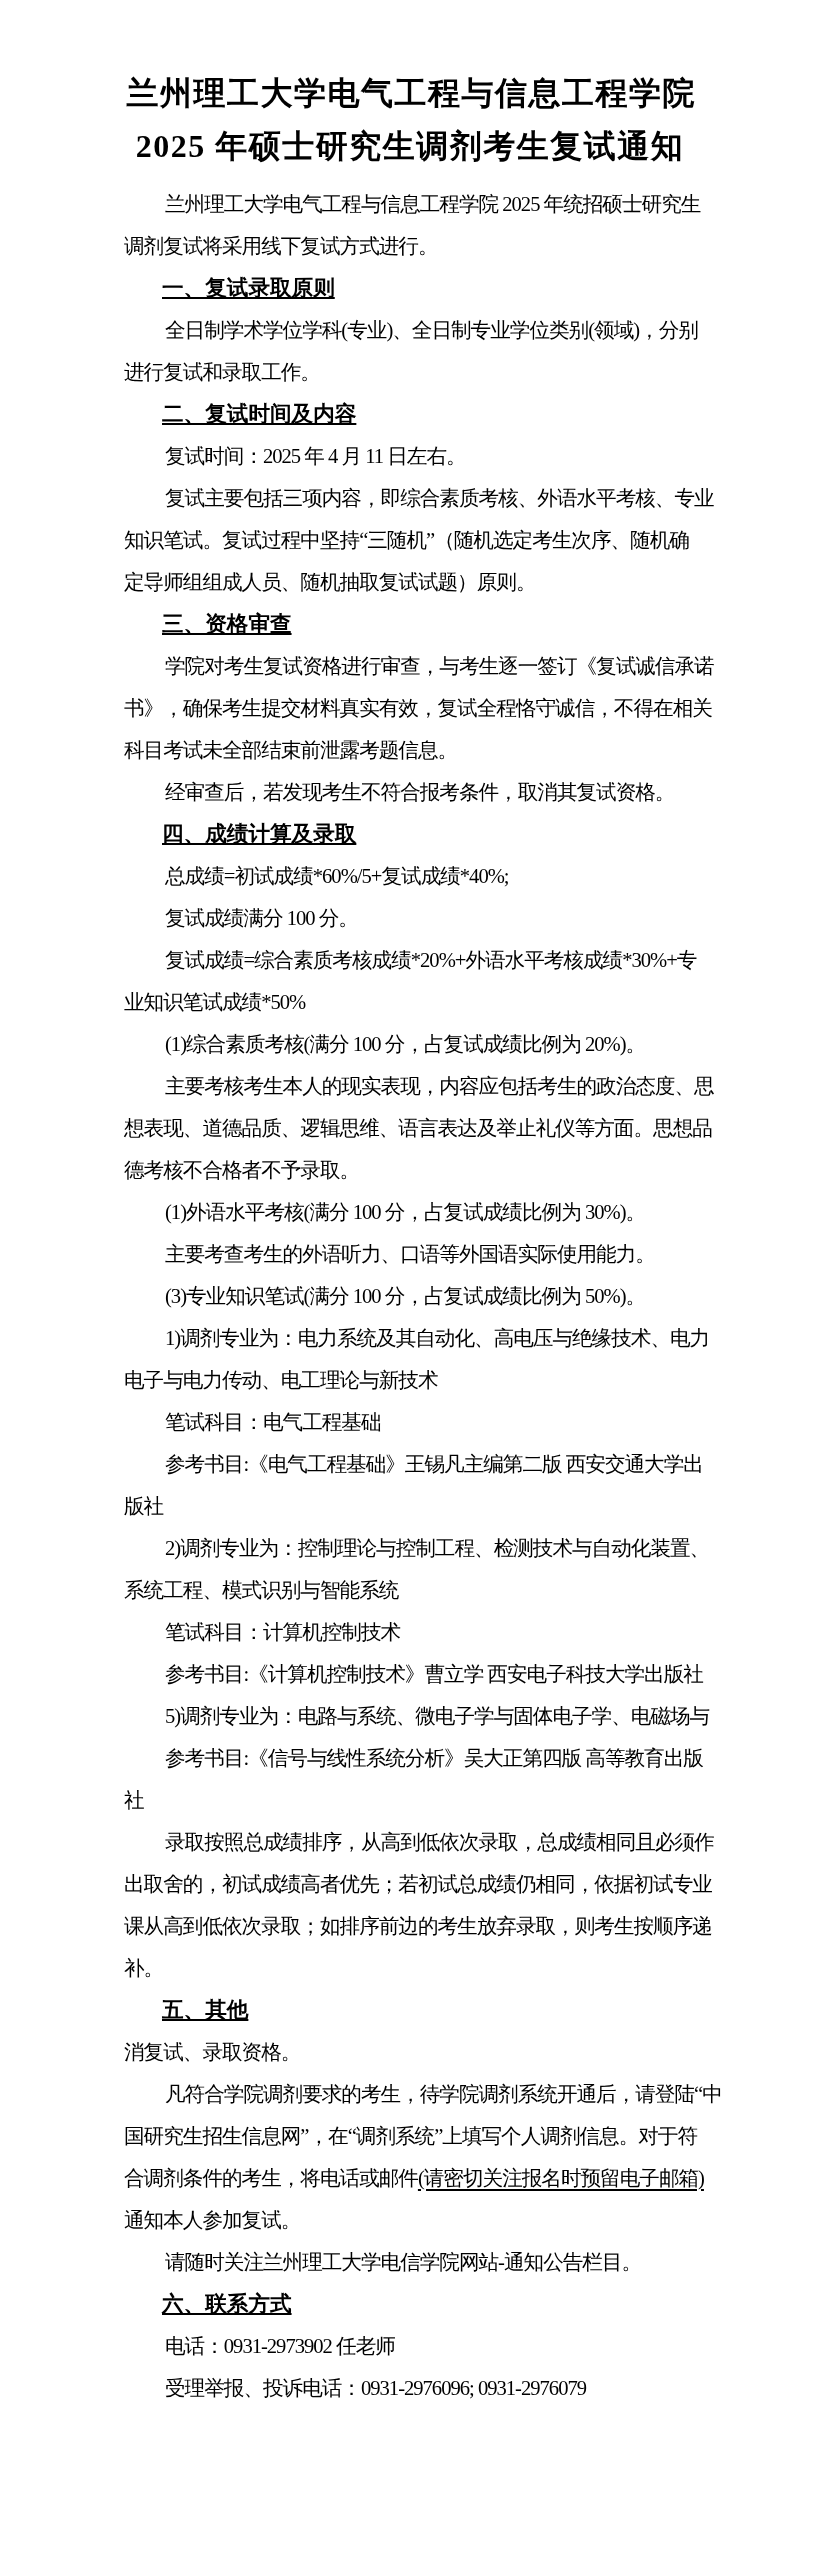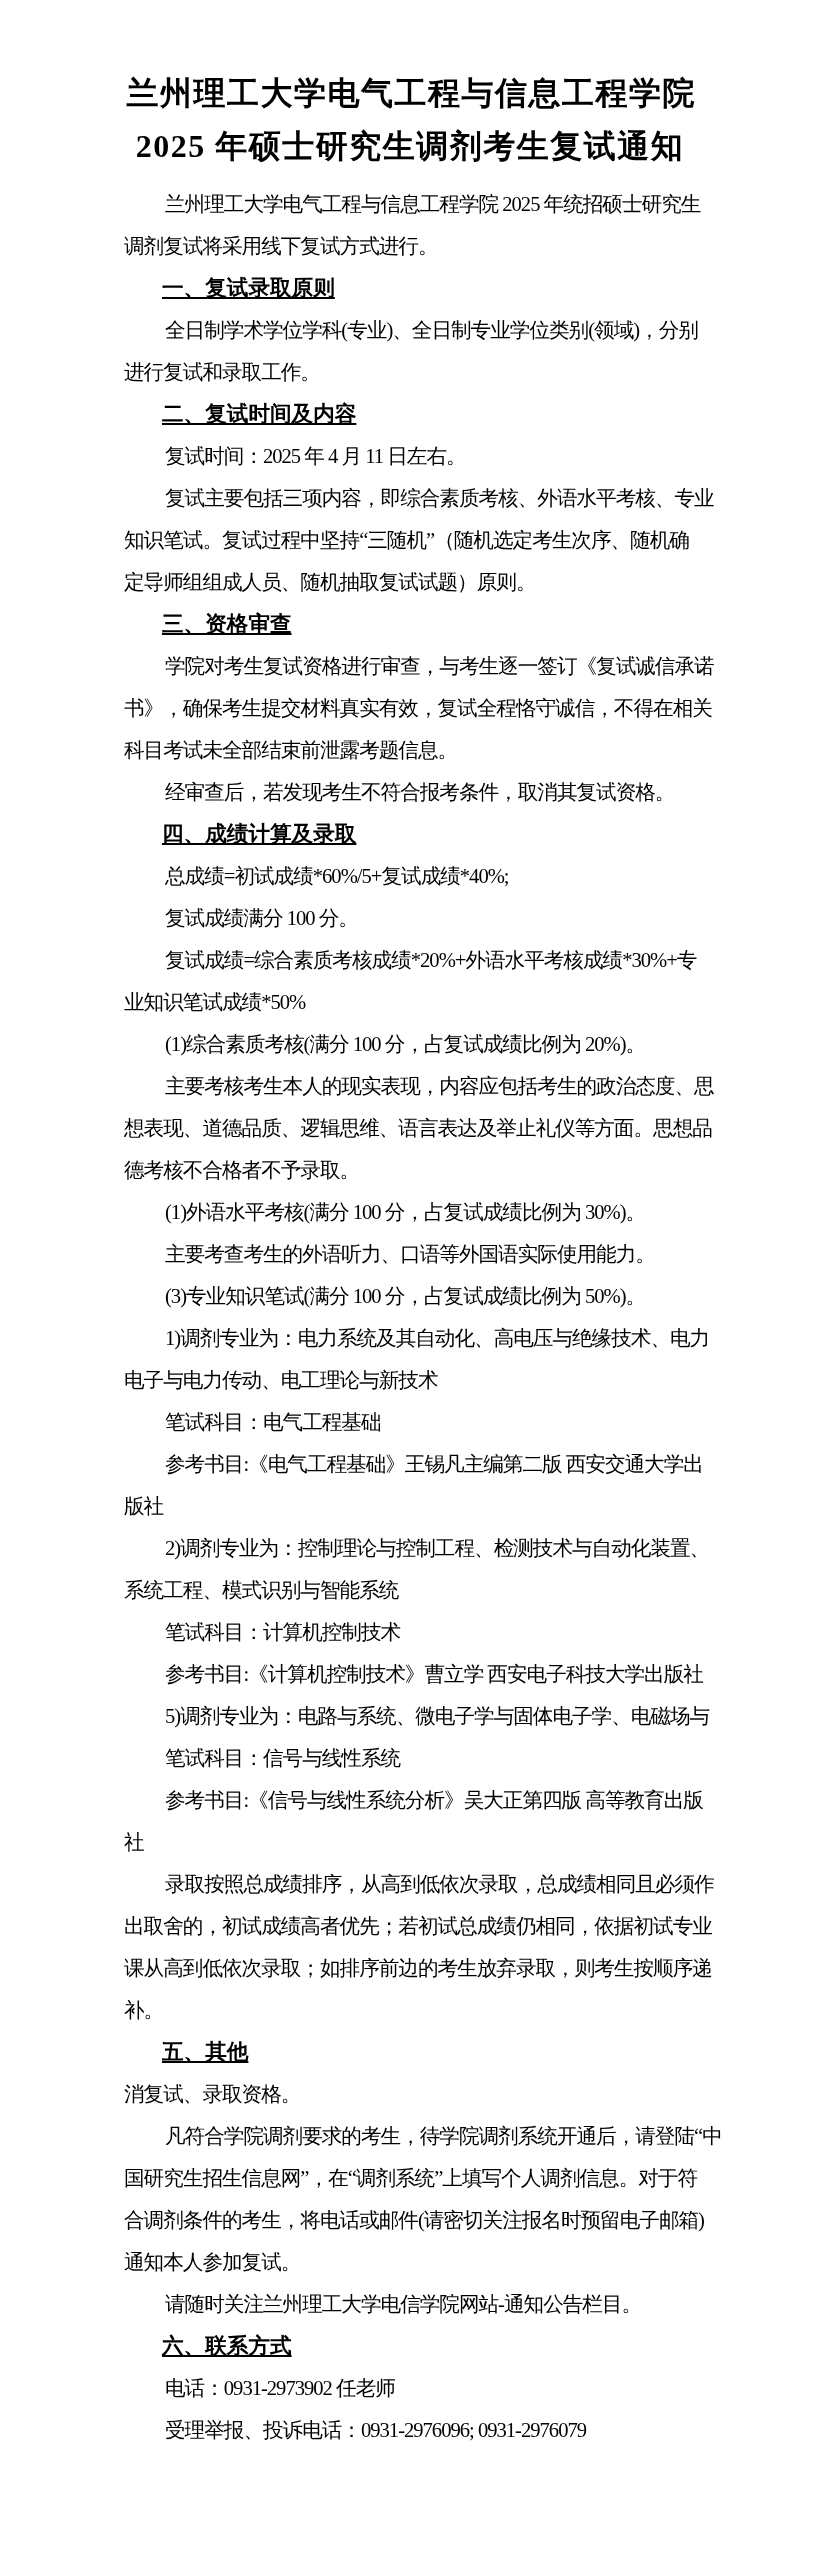--- a/index.html
+++ b/index.html
@@ -54,20 +54,21 @@
   }
   .ln.head {
     text-indent: 38px;
     font-family: "Liberation Sans", "DejaVu Sans", sans-serif;
     font-weight: 700;
     font-size: 21.6px;
     letter-spacing: 0;
     text-decoration: underline;
   }
   .u-seg {
+    text-decoration: underline;
     text-underline-offset: 3.6px;
     text-decoration-thickness: 1.5px;
   }
 </style>
 </head>
 <body>
 
 <div class="page">
   <div class="title1">兰州理工大学电气工程与信息工程学院</div>
   <div class="title2">2025 年硕士研究生调剂考生复试通知</div>
@@ -103,21 +104,20 @@
       <div class="ln first">1)调剂专业为：电力系统及其自动化、高电压与绝缘技术、电力</div>
       <div class="ln">电子与电力传动、电工理论与新技术</div>
       <div class="ln first">笔试科目：电气工程基础</div>
       <div class="ln first">参考书目:《电气工程基础》王锡凡主编第二版 西安交通大学出</div>
       <div class="ln">版社</div>
       <div class="ln first">2)调剂专业为：控制理论与控制工程、检测技术与自动化装置、</div>
       <div class="ln">系统工程、模式识别与智能系统</div>
       <div class="ln first">笔试科目：计算机控制技术</div>
       <div class="ln first">参考书目:《计算机控制技术》曹立学 西安电子科技大学出版社</div>
       <div class="ln first">5)调剂专业为：电路与系统、微电子学与固体电子学、电磁场与</div>
-      <div class="ln first">笔试科目：信号与线性系统</div>
       <div class="ln first">参考书目:《信号与线性系统分析》吴大正第四版 高等教育出版</div>
       <div class="ln">社</div>
       <div class="ln first">录取按照总成绩排序，从高到低依次录取，总成绩相同且必须作</div>
       <div class="ln">出取舍的，初试成绩高者优先；若初试总成绩仍相同，依据初试专业</div>
       <div class="ln">课从高到低依次录取；如排序前边的考生放弃录取，则考生按顺序递</div>
       <div class="ln">补。</div>
       <div class="ln head">五、其他</div>
       <div class="ln">消复试、录取资格。</div>
       <div class="ln first">凡符合学院调剂要求的考生，待学院调剂系统开通后，请登陆“中</div>
       <div class="ln">国研究生招生信息网”，在“调剂系统”上填写个人调剂信息。对于符</div>

